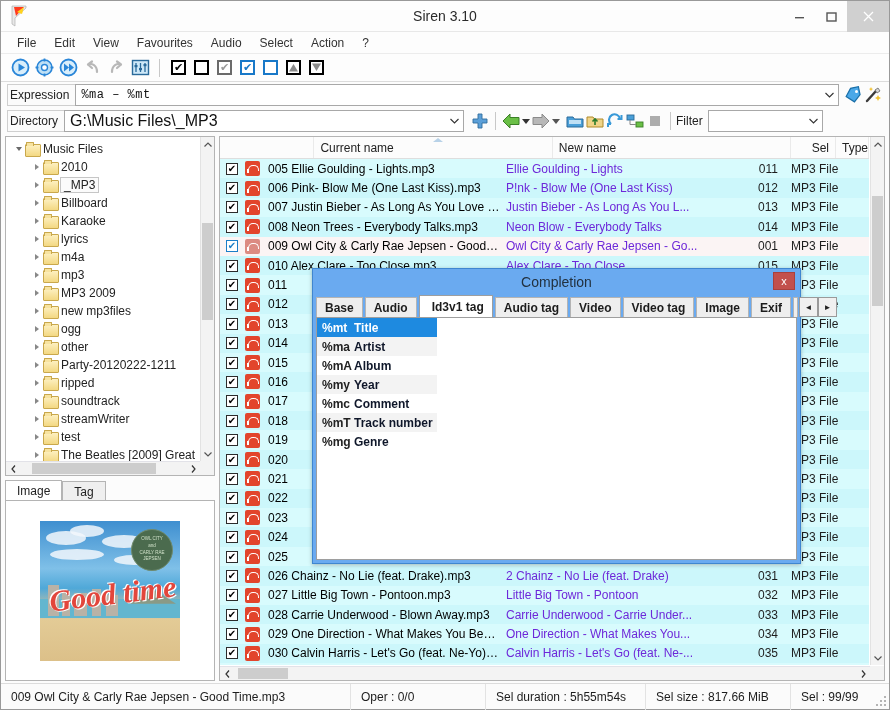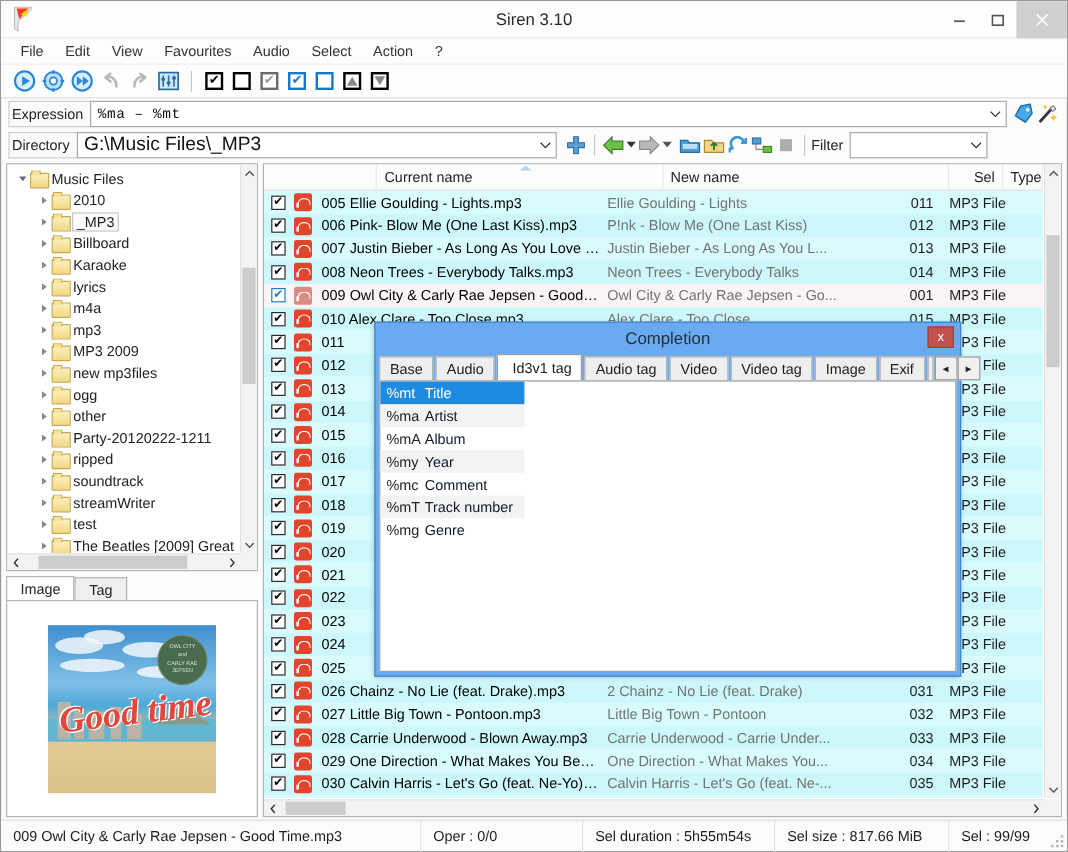--- a/index.html
+++ b/index.html
@@ -216,38 +216,38 @@
   .row.selected .hp { background:#dc8b82; }
   .hp:before {
     content:""; position:absolute; left:3px; top:4px; width:9px; height:5px;
     border:1.5px solid #fff; border-bottom:none; border-radius:5px 5px 0 0;
   }
   .hp:after {
     content:""; position:absolute; left:2px; top:8px; width:11px; height:4px;
     border-left:2px solid #fff; border-right:2px solid #fff;
   }
   .c-cur { padding-left:8px; overflow:hidden; white-space:nowrap; text-overflow:ellipsis; font-size:12px; color:#000000; }
-  .c-new { padding-left:6px; overflow:hidden; white-space:nowrap; text-overflow:ellipsis; font-size:12px; color:#737373; }
+  .c-new { padding-left:6px; overflow:hidden; white-space:nowrap; text-overflow:ellipsis; font-size:12px; color:#6d28d9; }
   .c-sel { font-size:12px; color:#1d1d1d; text-align:right; padding-right:7px; }
   .c-type { font-size:12px; color:#1d1d1d; padding-left:6px; }
 
   
   #dialog {
     position:absolute; left:311px; top:267px; width:489px; height:296px;
     background:#6aaaf0; border:1px solid #3f86d0;
     box-shadow:0 1px 4px rgba(0,0,0,.28);
   }
   #dlg-title { height:26px; display:flex; align-items:center; justify-content:center;
     color:#22313f; font-size:14px; position:relative; }
   #dlg-close {
     position:absolute; right:5px; top:3px; width:22px; height:18px; background:#c2504c;
     color:#fff; font-size:11px; display:flex; align-items:center; justify-content:center;
     border:1px solid #a9403d;
   }
-  #dlg-body { position:absolute; left:2px; right:2px; top:26px; bottom:2px; }
+  #dlg-body { position:absolute; left:2px; right:2px; top:26px; bottom:2px;font-weight:bold; }
   #dlg-tabs { display:flex; align-items:flex-end; height:22px; padding-left:1px; }
   .dtab {
     height:20px; padding:0 8px; font-size:12px; color:#1c1c1c;
     background:#eeeeee; border:1px solid #b4b4b4; border-bottom:none;
     display:flex; align-items:center; white-space:nowrap; margin-right:2px;
   }
   .dtab.active { background:#fff; height:22px; border-color:#9e9e9e;padding-left:12px; }
   .dtab.clipped { width:16px; padding:0 0 0 3px; overflow:hidden; margin-right:0; }
   .tab-nav { display:flex; margin-left:1px; }
   .tab-nav div {
@@ -720,21 +720,21 @@
             <div class="hp"></div>
             <div class="c-cur" style="width: 240px;">007 Justin Bieber - As Long As You Love Me (feat. Bi...</div>
             <div class="c-new" style="width: 240px;">Justin Bieber - As Long As You L...</div>
             <div class="c-sel" style="width: 45px;">013</div>
             <div class="c-type" style="width: 80px; flex: 1 1 0%;">MP3 File</div>
           </div>
           <div class="row alt">
             <div class="cb">✔</div>
             <div class="hp"></div>
             <div class="c-cur" style="width: 240px;">008 Neon Trees - Everybody Talks.mp3</div>
-            <div class="c-new" style="width: 240px;">Neon Trees - Everybody Talks</div>
+            <div class="c-new" style="width: 240px;">Neon Blow - Everybody Talks</div>
             <div class="c-sel" style="width: 45px;">014</div>
             <div class="c-type" style="width: 80px; flex: 1 1 0%;">MP3 File</div>
           </div>
           <div class="row selected">
             <div class="cb">✔</div>
             <div class="hp"></div>
             <div class="c-cur" style="width: 240px;">009 Owl City &amp; Carly Rae Jepsen - Good Time.mp3</div>
             <div class="c-new" style="width: 240px;">Owl City &amp; Carly Rae Jepsen - Go...</div>
             <div class="c-sel" style="width: 45px;">001</div>
             <div class="c-type" style="width: 80px; flex: 1 1 0%;">MP3 File</div>

